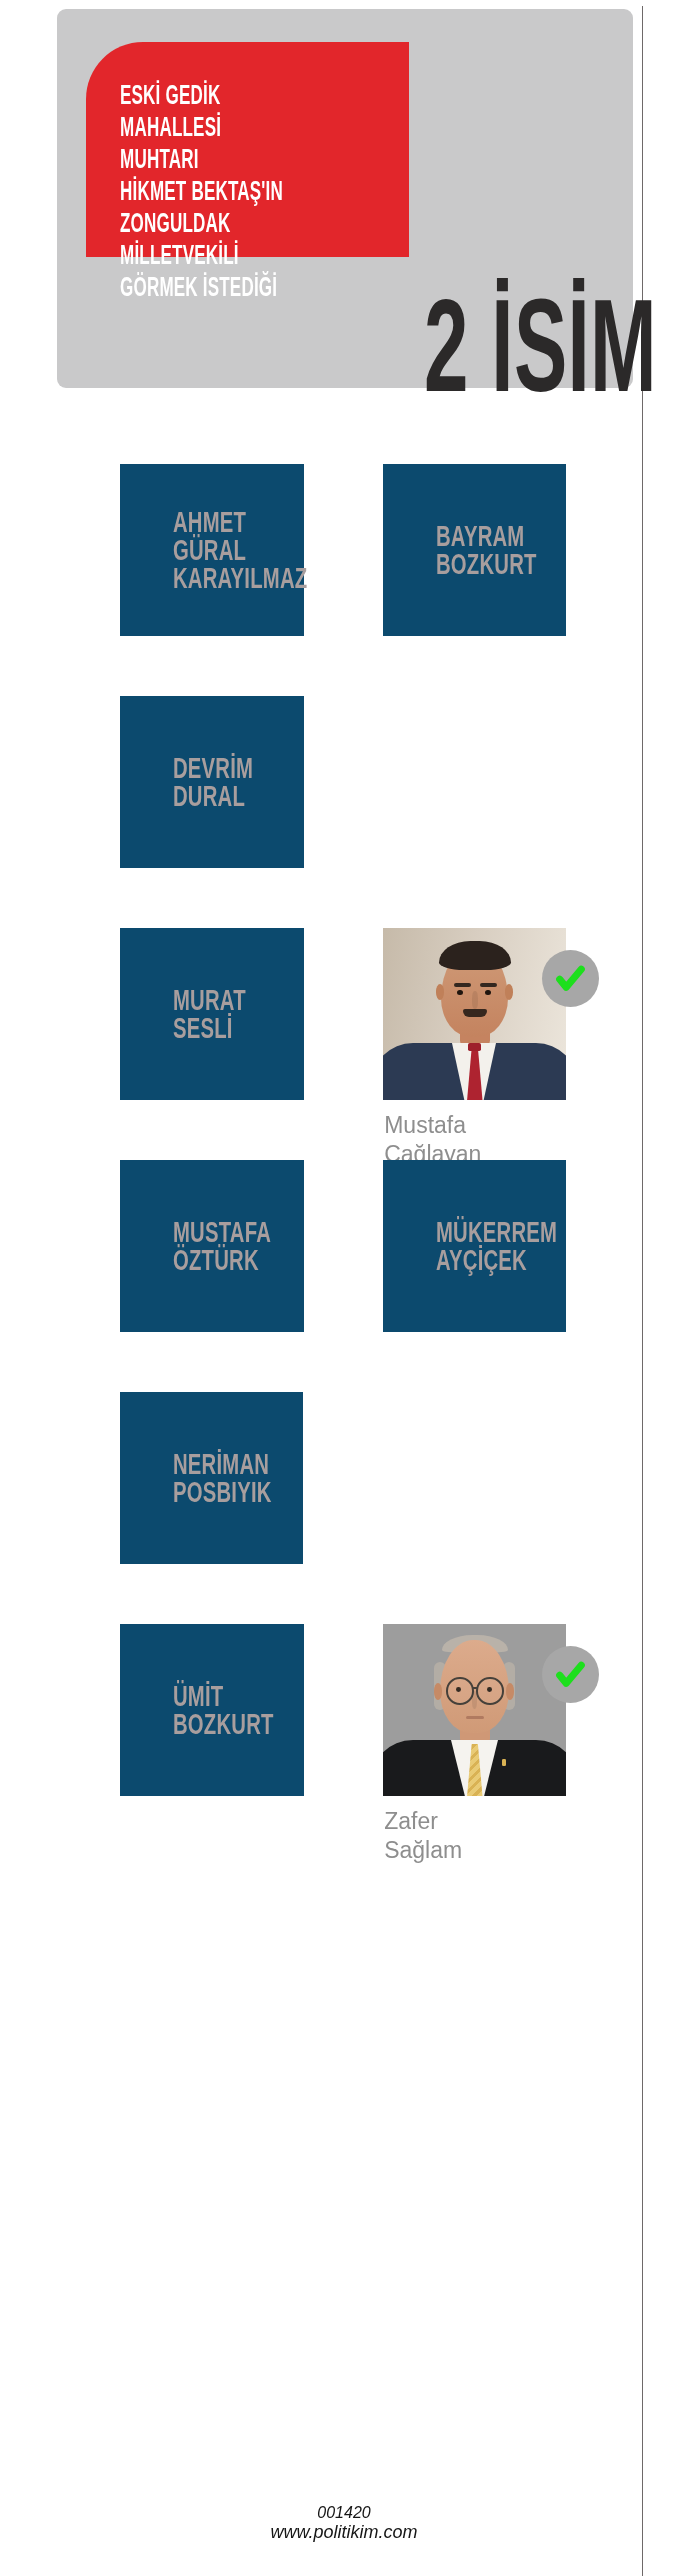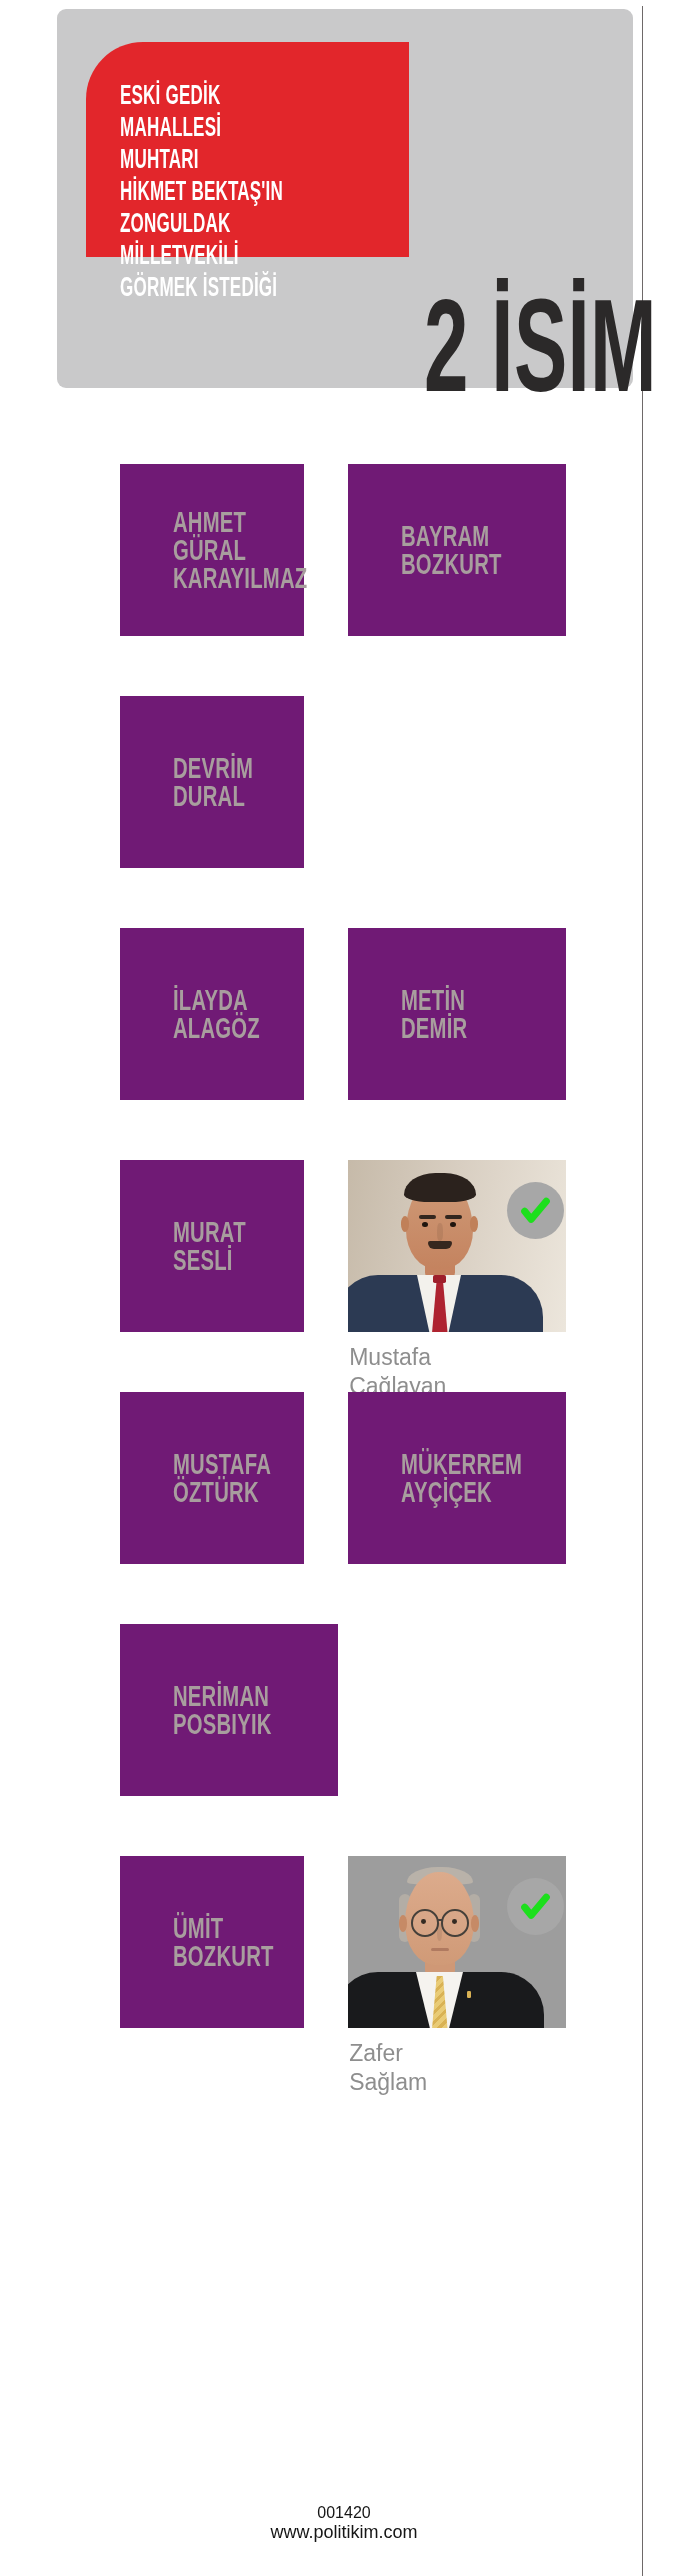--- a/index.html
+++ b/index.html
@@ -14,22 +14,22 @@
   .header{position:absolute;left:57px;top:9px;width:576px;height:379px;background:#c9c9ca;border-top-left-radius:69px;border-radius:9px;}
   .kicker{position:absolute;left:29px;top:33px;width:323px;height:215px;background:#e2262b;border-top-left-radius:57px;}
   .kicker-text{position:absolute;left:34px;top:37px;white-space:pre-line;color:#ffffff;font-weight:700;font-size:27.5px;line-height:32px;transform:scaleX(0.62);transform-origin:0 0;letter-spacing:0.3px;}
   .headline{position:absolute;left:367px;top:277px;white-space:nowrap;color:#2b2929;font-weight:700;font-size:132px;line-height:120px;transform:scaleX(0.605);transform-origin:0 0;letter-spacing:0.6px;}
 
   
   .grid{position:absolute;left:120px;top:464px;width:446px;display:flex;flex-direction:column;gap:60px;}
   .row{display:flex;justify-content:space-between;height:172px;}
   .cell{position:relative;height:172px;}
   .cell.l{width:184px;}
-  .cell.r{width:218px;}
-  .name-cell{background:#701a75;display:flex;align-items:center;}
+  .cell.r{width:183px;}
+  .name-cell{background:#0c4a6e;display:flex;align-items:center;}
   .cname{display:inline-block;margin-left:53px;white-space:pre-line;color:#a89e9e;font-weight:700;font-size:29px;line-height:28px;transform:scaleX(0.70);transform-origin:0 50%;letter-spacing:0.3px;}
 
   
   .photo{position:absolute;left:0;top:0;width:100%;height:100%;overflow:hidden;}
   .photo div{position:absolute;}
   .caption{position:absolute;left:1.2px;top:183px;white-space:pre-line;color:#8e8e8e;font-size:23px;line-height:29px;font-weight:400;}
   .badge{position:absolute;left:159px;top:21.5px;width:57px;height:57px;border-radius:50%;background:#a7a7a7;display:flex;align-items:center;justify-content:center;}
   .badge svg{width:37px;height:37px;}
 
   
@@ -65,21 +65,21 @@
   .p-zs .glassL{left:63px;top:53px;width:27.5px;height:27.5px;border:2.4px solid #45403a;border-radius:50%;box-sizing:border-box;background:rgba(255,255,255,0.05);}
   .p-zs .glassR{left:93px;top:53px;width:27.5px;height:27.5px;border:2.4px solid #45403a;border-radius:50%;box-sizing:border-box;background:rgba(255,255,255,0.05);}
   .p-zs .bridge{left:89px;top:63px;width:6px;height:2.4px;background:#45403a;}
   .p-zs .eyeL{left:73px;top:63px;width:4.8px;height:4.8px;background:#2a2018;border-radius:50%;}
   .p-zs .eyeR{left:104px;top:63px;width:4.8px;height:4.8px;background:#2a2018;border-radius:50%;}
   .p-zs .nose{left:89px;top:67px;width:5.4px;height:18px;background:rgba(0,0,0,0.08);border-radius:40%;}
   .p-zs .mouth{left:83px;top:92px;width:18px;height:3px;background:#b07a60;border-radius:1.8px;}
   .p-zs .pin{left:119px;top:135px;width:4.2px;height:7.2px;background:#d9b254;border-radius:1.2px;}
 
   
-  .footer{position:absolute;left:0;top:2504px;width:688px;text-align:center;color:#161616;}
+  .footer{position:absolute;left:0;top:2504px;width:688px;text-align:center;color:#161616;font-style:italic;}
   .f-code{font-size:16px;line-height:18px;}
   .f-site{font-size:18px;line-height:21.5px;}
 </style>
 </head>
 <body>
 
 <div class="canvas">
 
   <div class="vline"></div>
 
@@ -108,30 +108,20 @@
     </div>
 
     <div class="row">
       <div class="cell l name-cell">
         <span class="cname">DEVRİM
 DURAL</span>
       </div>
     </div>
 
 
-    <div class="row">
-      <div class="cell l name-cell">
-        <span class="cname">İLAYDA
-ALAGÖZ</span>
-      </div>
-      <div class="cell r name-cell">
-        <span class="cname">METİN
-DEMİR</span>
-      </div>
-    </div>
 
     <div class="row">
       <div class="cell l name-cell">
         <span class="cname">MURAT
 SESLİ</span>
       </div>
       <div class="cell r">
         <div class="photo p-mc">
           <div class="neck"></div>
           <div class="suit"></div>

